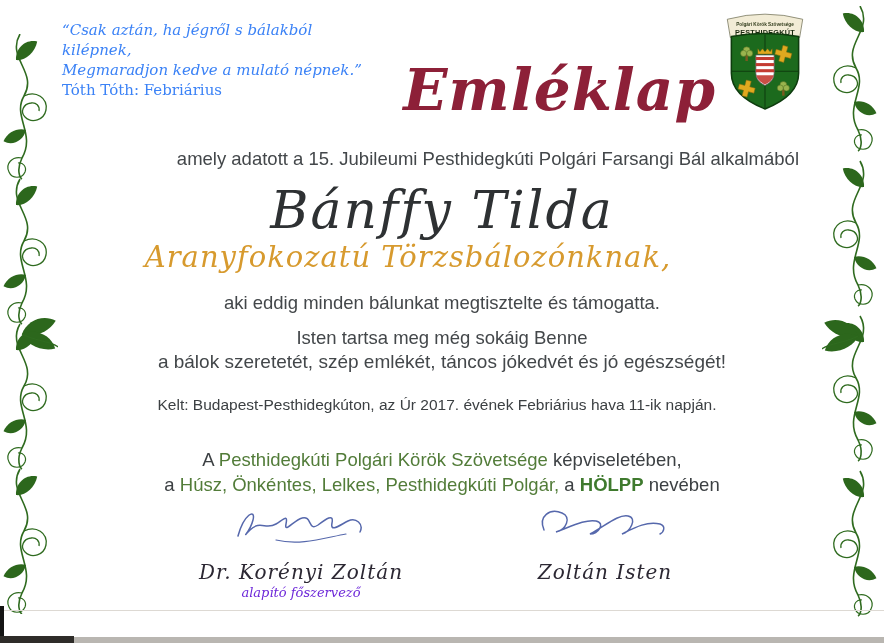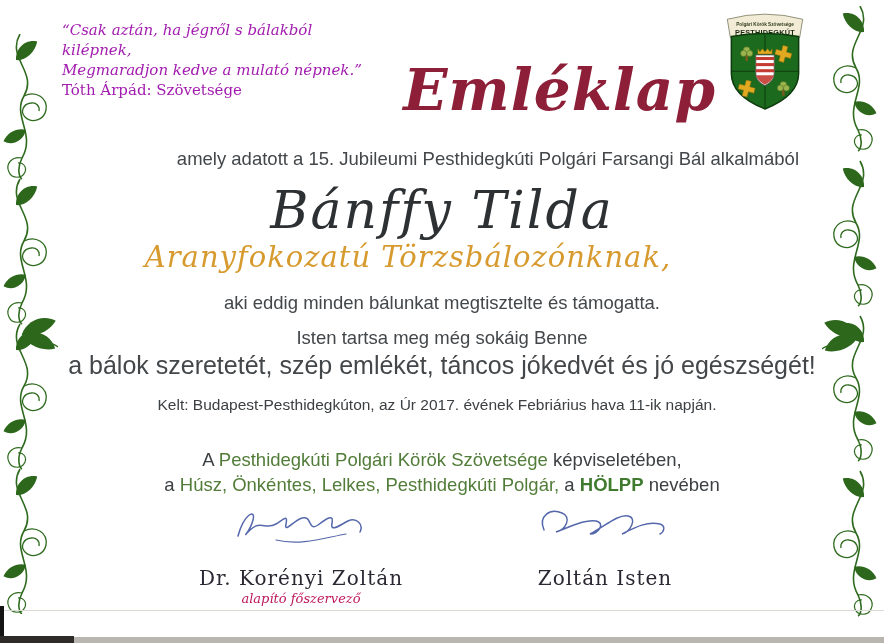--- a/index.html
+++ b/index.html
@@ -6,21 +6,21 @@
   .page{
     position:relative;width:884px;height:643px;background:#ffffff;
     overflow:hidden;font-family:"Liberation Sans",sans-serif;color:#43474a;
   }
   .vine{position:absolute;top:0;}
   .vine-left{left:-14px;top:34px;}
   .vine-right{right:-10px;top:6px;}
   .quote{
     position:absolute;left:62px;top:20px;width:300px;
     font-family:"DejaVu Serif",serif;font-style:italic;
-    font-size:15px;line-height:20px;color:#a21caf;
+    font-size:15px;line-height:20px;color:#3b82f6;
   }
   .quote .attr{font-style:normal;}
   .emblem{position:absolute;left:714px;top:6px;width:102px;height:106px;}
   .title{
     position:absolute;left:0;top:56px;width:716px;text-align:right;
     font-family:"DejaVu Serif",serif;font-style:italic;font-weight:600;
     font-size:58px;color:#8d2038;letter-spacing:1px;
   }
   .subtitle{position:absolute;left:0;top:148px;width:776px;text-align:right;font-size:18.5px;color:#43474a;margin-left:23px;}
   .recipient{
@@ -28,34 +28,34 @@
     font-family:"DejaVu Serif",serif;font-style:italic;font-size:52px;
     color:#2e3133;letter-spacing:2px;
   }
   .award{
     position:absolute;left:0;top:240px;width:816px;text-align:center;
     font-family:"DejaVu Serif",serif;font-style:italic;font-size:29px;
     color:#d79a2e;letter-spacing:1px;
   }
   .merit{position:absolute;left:0;top:292px;width:884px;text-align:center;font-size:18.5px;}
   .blessing1{position:absolute;left:0;top:327px;width:884px;text-align:center;font-size:18.5px;}
-  .blessing2{position:absolute;left:0;top:351px;width:884px;text-align:center;font-size:25px;}
+  .blessing2{position:absolute;left:0;top:351px;width:884px;text-align:center;font-size:19px;}
   .dateline{position:absolute;left:0;top:396px;width:874px;text-align:center;font-size:15.5px;color:#3c4043;}
   .rep{position:absolute;left:0;width:884px;text-align:center;font-size:18.5px;color:#3c4043;}
   .rep1{top:449px;} .rep2{top:474px;}
   .green{color:#527c39;}
   .green-bold{color:#3f7a2e;font-weight:bold;}
   .sig{position:absolute;top:500px;width:270px;text-align:center;}
   .sig-left{left:166px;} .sig-right{left:470px;}
   .sig svg{display:block;margin:0 auto;}
   .sig-name{
-    font-family:"DejaVu Serif",serif;font-size:20px;
-    color:#2c2833;letter-spacing:1px;margin-top:18px;
+    font-family:"DejaVu Serif",serif;font-style:italic;font-size:20px;
+    color:#2c2833;letter-spacing:1px;margin-top:12px;
   }
-  .sig-role{font-family:"DejaVu Serif",serif;font-style:italic;font-size:13px;color:#be185d;margin-top:1px;}
+  .sig-role{font-family:"DejaVu Serif",serif;font-style:italic;font-size:13px;color:#6d28d9;margin-top:1px;}
   .scan-line{position:absolute;left:0;top:610px;width:884px;height:1px;background:#ddd9d3;}
   .scan-sliver{position:absolute;left:0;top:606px;width:4px;height:37px;background:#141414;}
   .scan-strip{position:absolute;left:0;top:637px;width:884px;height:6px;background:#b9b6b1;}
   .scan-strip-dark{position:absolute;left:0;top:636px;width:74px;height:7px;background:#2e2c29;}
   .emblem text{font-family:"Liberation Sans",sans-serif;}
 </style>
 </head>
 <body>
 
 <div class="page">
@@ -103,21 +103,21 @@
             <path d="M0,0 C8,-12 26,-14 36,-4 C26,6 8,7 0,0 Z" fill="#2c671c"></path>
           </g>
         <path d="M0,0 C14,8 30,6 40,16" fill="none" stroke="#2f6b1f" stroke-width="1.2"></path>
       </g>
     </g>
   </svg>
 
   <div class="quote">
     <div>“Csak aztán, ha jégről s bálakból kilépnek,</div>
     <div>Megmaradjon kedve a mulató népnek.”</div>
-    <div class="attr">Tóth Árpád: Szövetsége</div>
+    <div class="attr">Tóth Tóth: Febriárius</div>
   </div>
 
   <svg class="emblem" viewBox="0 0 100 104">
     <path d="M13,13 Q50,3 87,13 L84,31 Q50,23 16,31 Z" fill="#f2ecd6" stroke="#6a6a50" stroke-width="0.7"></path>
     <text x="50" y="20" text-anchor="middle" font-size="4.6" font-weight="bold" fill="#2f3a1a">Polgári Körök Szövetsége</text>
     <text x="50" y="28.5" text-anchor="middle" font-size="7.2" font-weight="bold" fill="#1a2a10" letter-spacing="0.2">PESTHIDEGKÚT</text>
     <path d="M17,30 Q50,24 83,30 L83,66 Q83,88 50,101 Q17,88 17,66 Z" fill="#1c6a1d" stroke="#0e3c0e" stroke-width="1.5"></path>
     <path d="M17,64 L83,64 M50,28 L50,100" fill="none" stroke="#0e3c0e" stroke-width="1"></path>
     <g transform="translate(68,47) rotate(15)">
       <path d="M-2.5,-8 h5 v5.5 h5.5 v5 h-5.5 v5.5 h-5 v-5.5 h-5.5 v-5 h5.5 Z" fill="#e0a91f" stroke="#8a6a10" stroke-width="0.5"></path>

